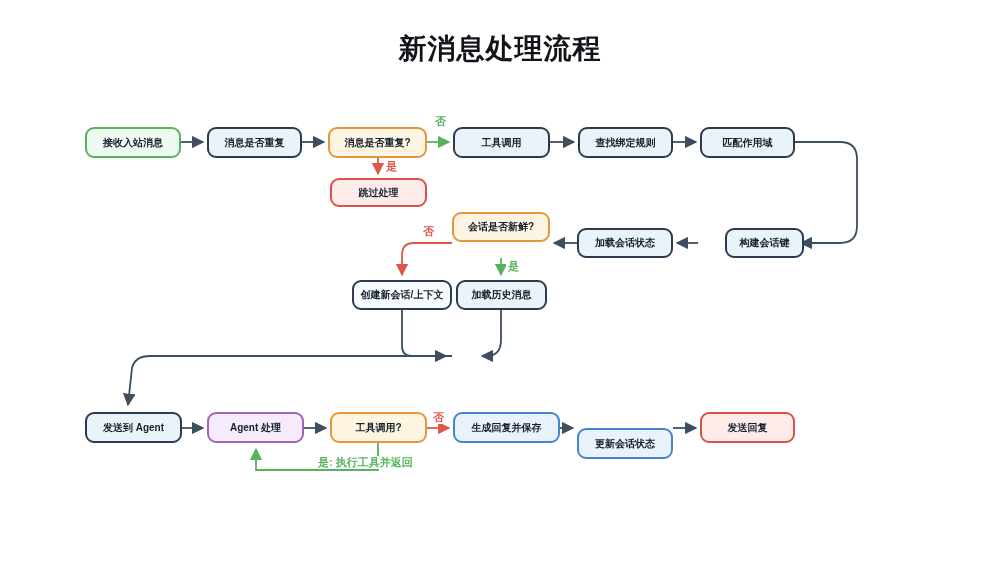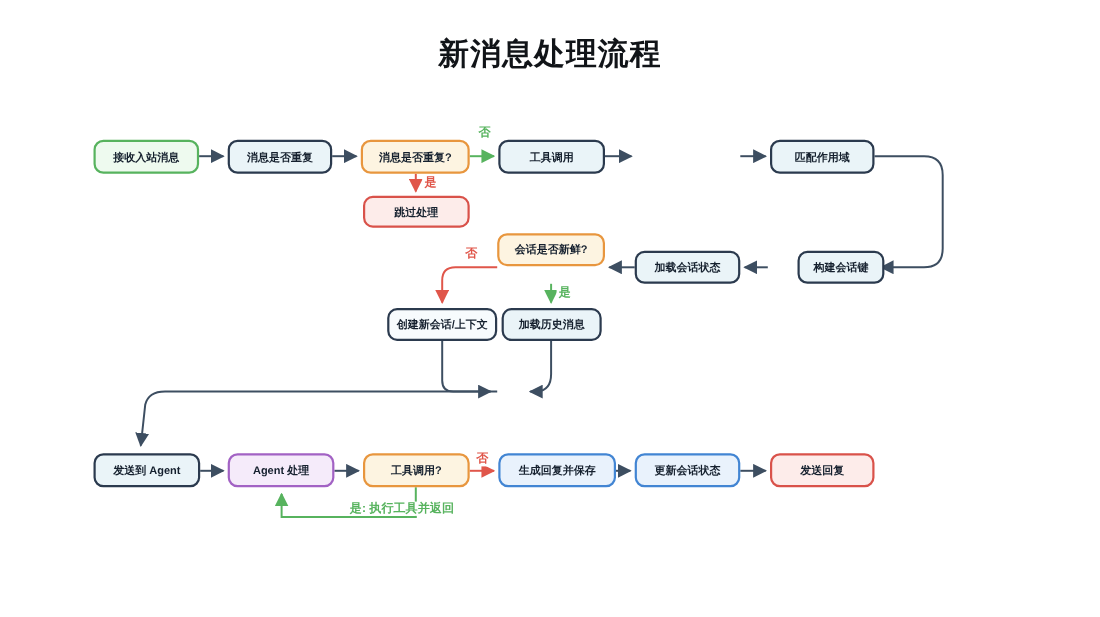--- a/index.html
+++ b/index.html
@@ -64,32 +64,33 @@
       <path d="M560,428 H573" marker-end="url(#ad)"></path>
       <path d="M673,428 H696" marker-end="url(#ad)"></path>
       <path d="M378,443 V470 H256 V449" stroke="#57b35e" marker-end="url(#ag)"></path>
     </g>
   </svg>
 
   <div class="node green" style="left:85px;top:127px;width:96px;height:31px;">接收入站消息</div>
   <div class="node dark" style="left:207px;top:127px;width:95px;height:31px;">消息是否重复</div>
   <div class="node orange" style="left:328px;top:127px;width:99px;height:31px;">消息是否重复?</div>
   <div class="node dark" style="left:453px;top:127px;width:97px;height:31px;">工具调用</div>
+  <div class="node dark" style="left:578px;top:127px;width:95px;height:31px;">查找绑定规则</div>
   <div class="node dark" style="left:700px;top:127px;width:95px;height:31px;">匹配作用域</div>
   <div class="node red" style="left:330px;top:178px;width:97px;height:29px;">跳过处理</div>
   <div class="node orange" style="left:452px;top:212px;width:98px;height:30px;">会话是否新鲜?</div>
   <div class="node dark" style="left:577px;top:228px;width:96px;height:30px;">加载会话状态</div>
   <div class="node dark" style="left:725px;top:228px;width:79px;height:30px;">构建会话键</div>
   <div class="node plain" style="left:352px;top:280px;width:100px;height:30px;">创建新会话/上下文</div>
   <div class="node dark" style="left:456px;top:280px;width:91px;height:30px;">加载历史消息</div>
   <div class="node dark" style="left:85px;top:412px;width:97px;height:31px;">发送到 Agent</div>
   <div class="node purple" style="left:207px;top:412px;width:97px;height:31px;">Agent 处理</div>
   <div class="node orange" style="left:330px;top:412px;width:97px;height:31px;">工具调用?</div>
   <div class="node blue" style="left:453px;top:412px;width:107px;height:31px;">生成回复并保存</div>
-  <div class="node blue" style="left:577px;top:412px;width:96px;height:31px;">更新会话状态</div>
+  <div class="node blue" style="left:577px;top:428px;width:96px;height:31px;">更新会话状态</div>
   <div class="node red" style="left:700px;top:412px;width:95px;height:31px;">发送回复</div>
 
   <div class="elabel green" style="left:433px;top:115px;">否</div>
   <div class="elabel red" style="left:384px;top:160px;">是</div>
   <div class="elabel red" style="left:421px;top:225px;">否</div>
   <div class="elabel green" style="left:506px;top:260px;">是</div>
   <div class="elabel red" style="left:431px;top:411px;">否</div>
   <div class="elabel green" style="left:316px;top:456px;">是: 执行工具并返回</div>
 
 </div>

